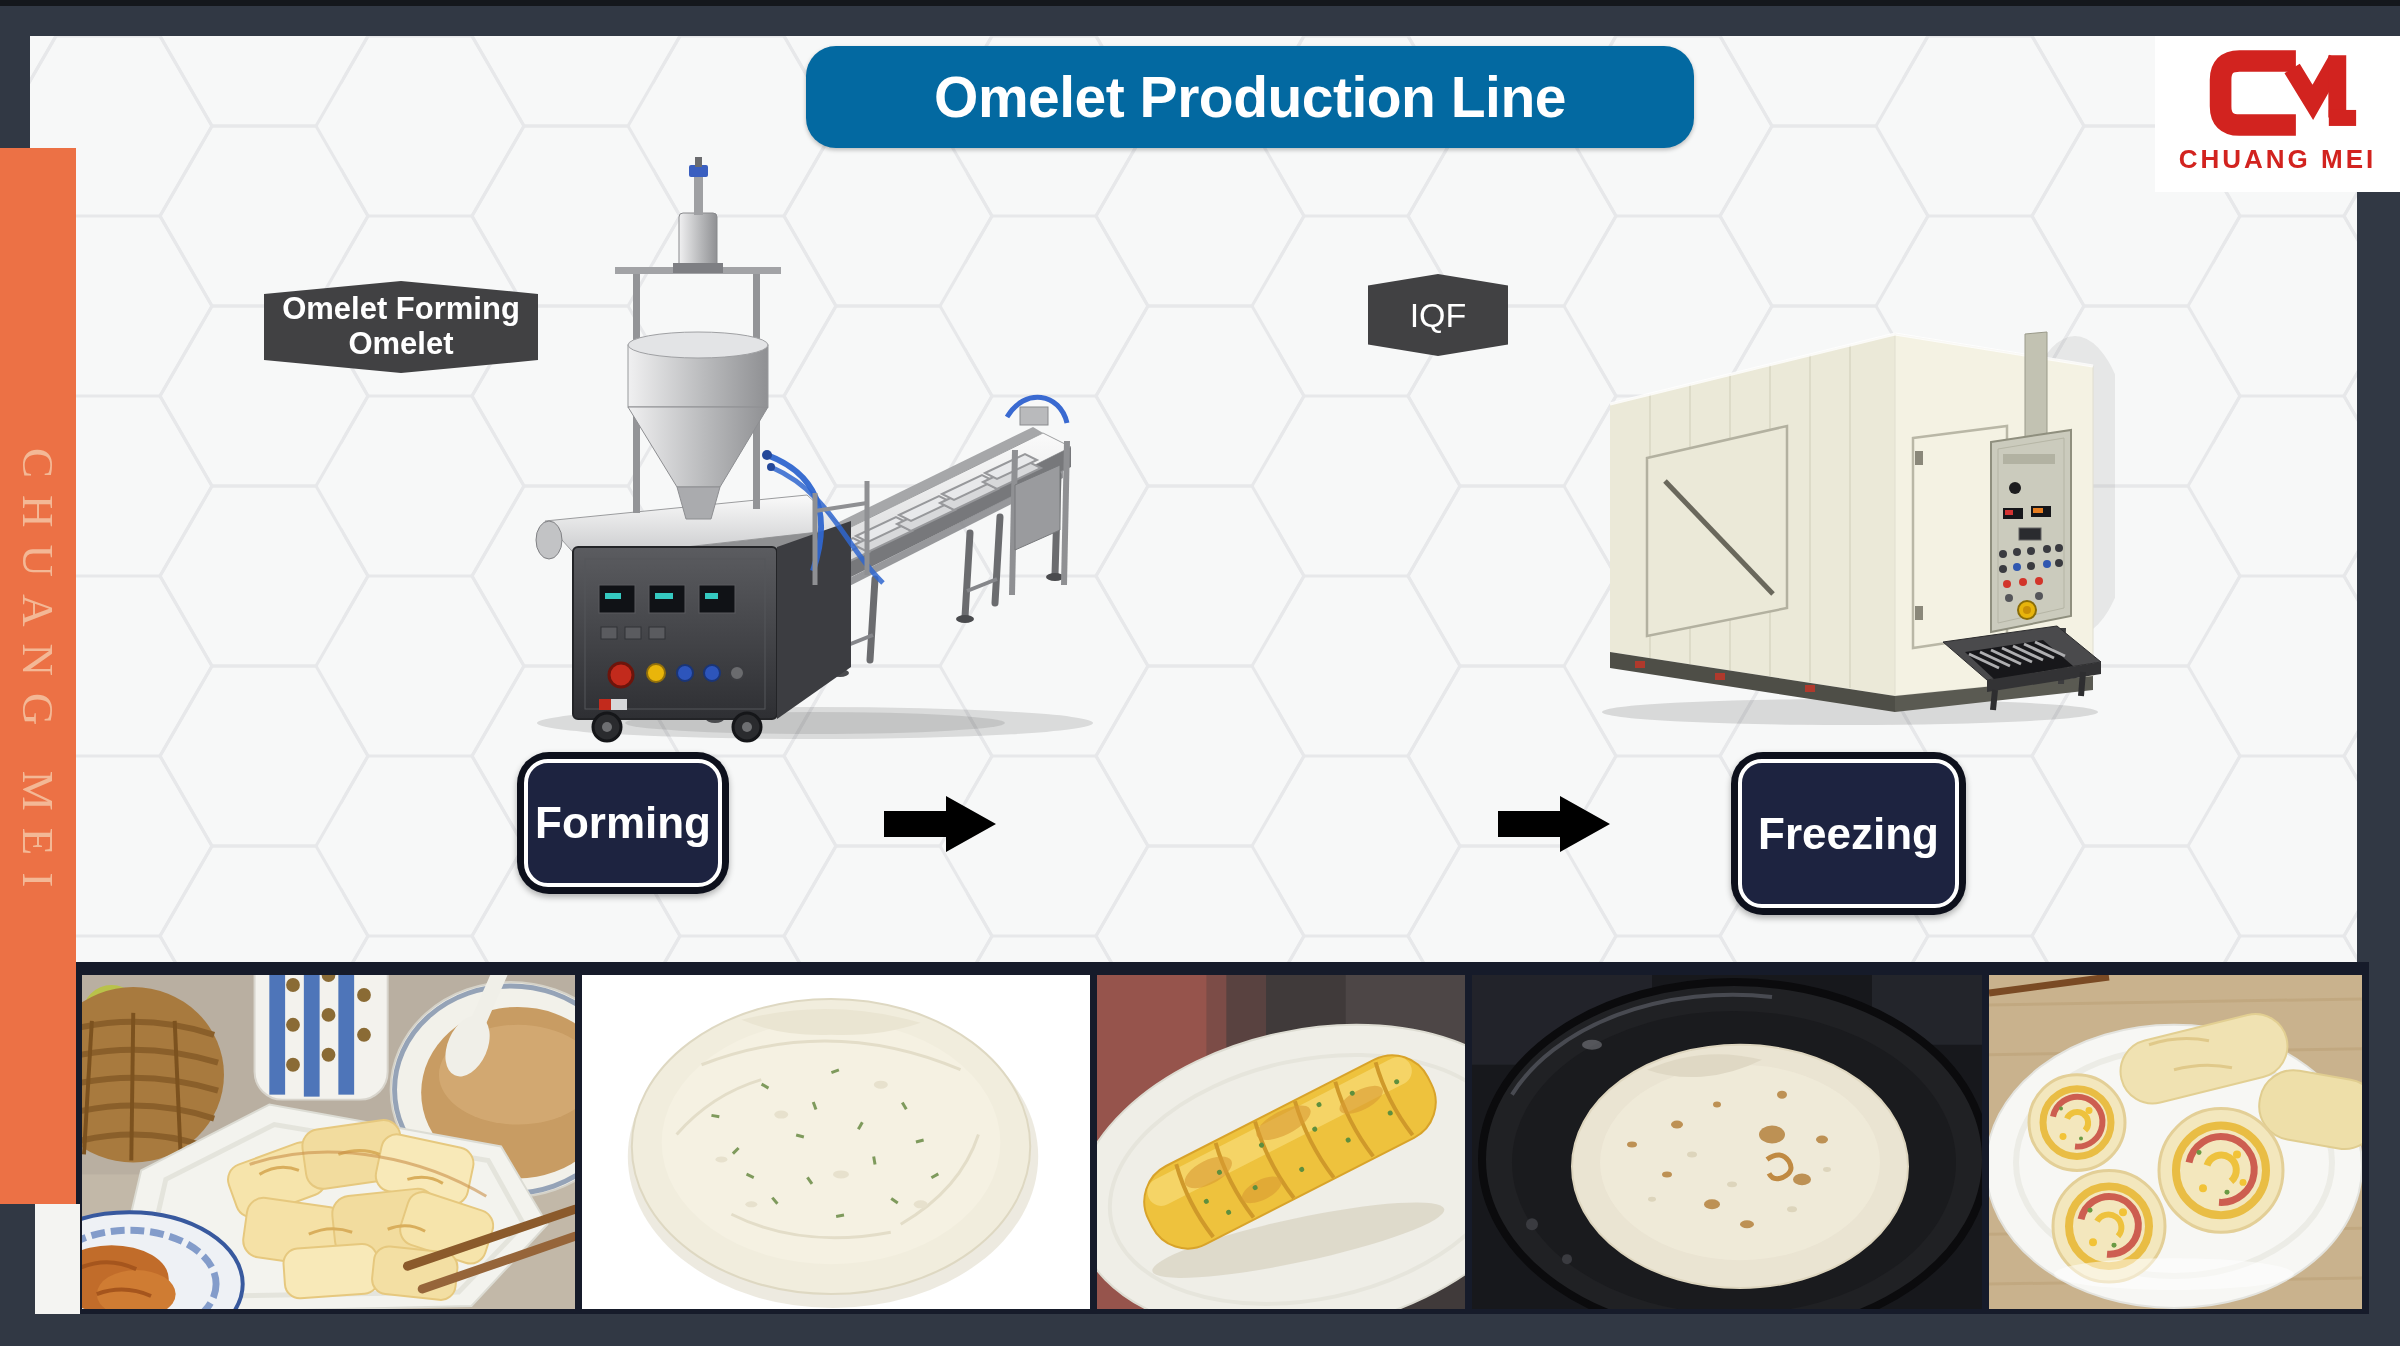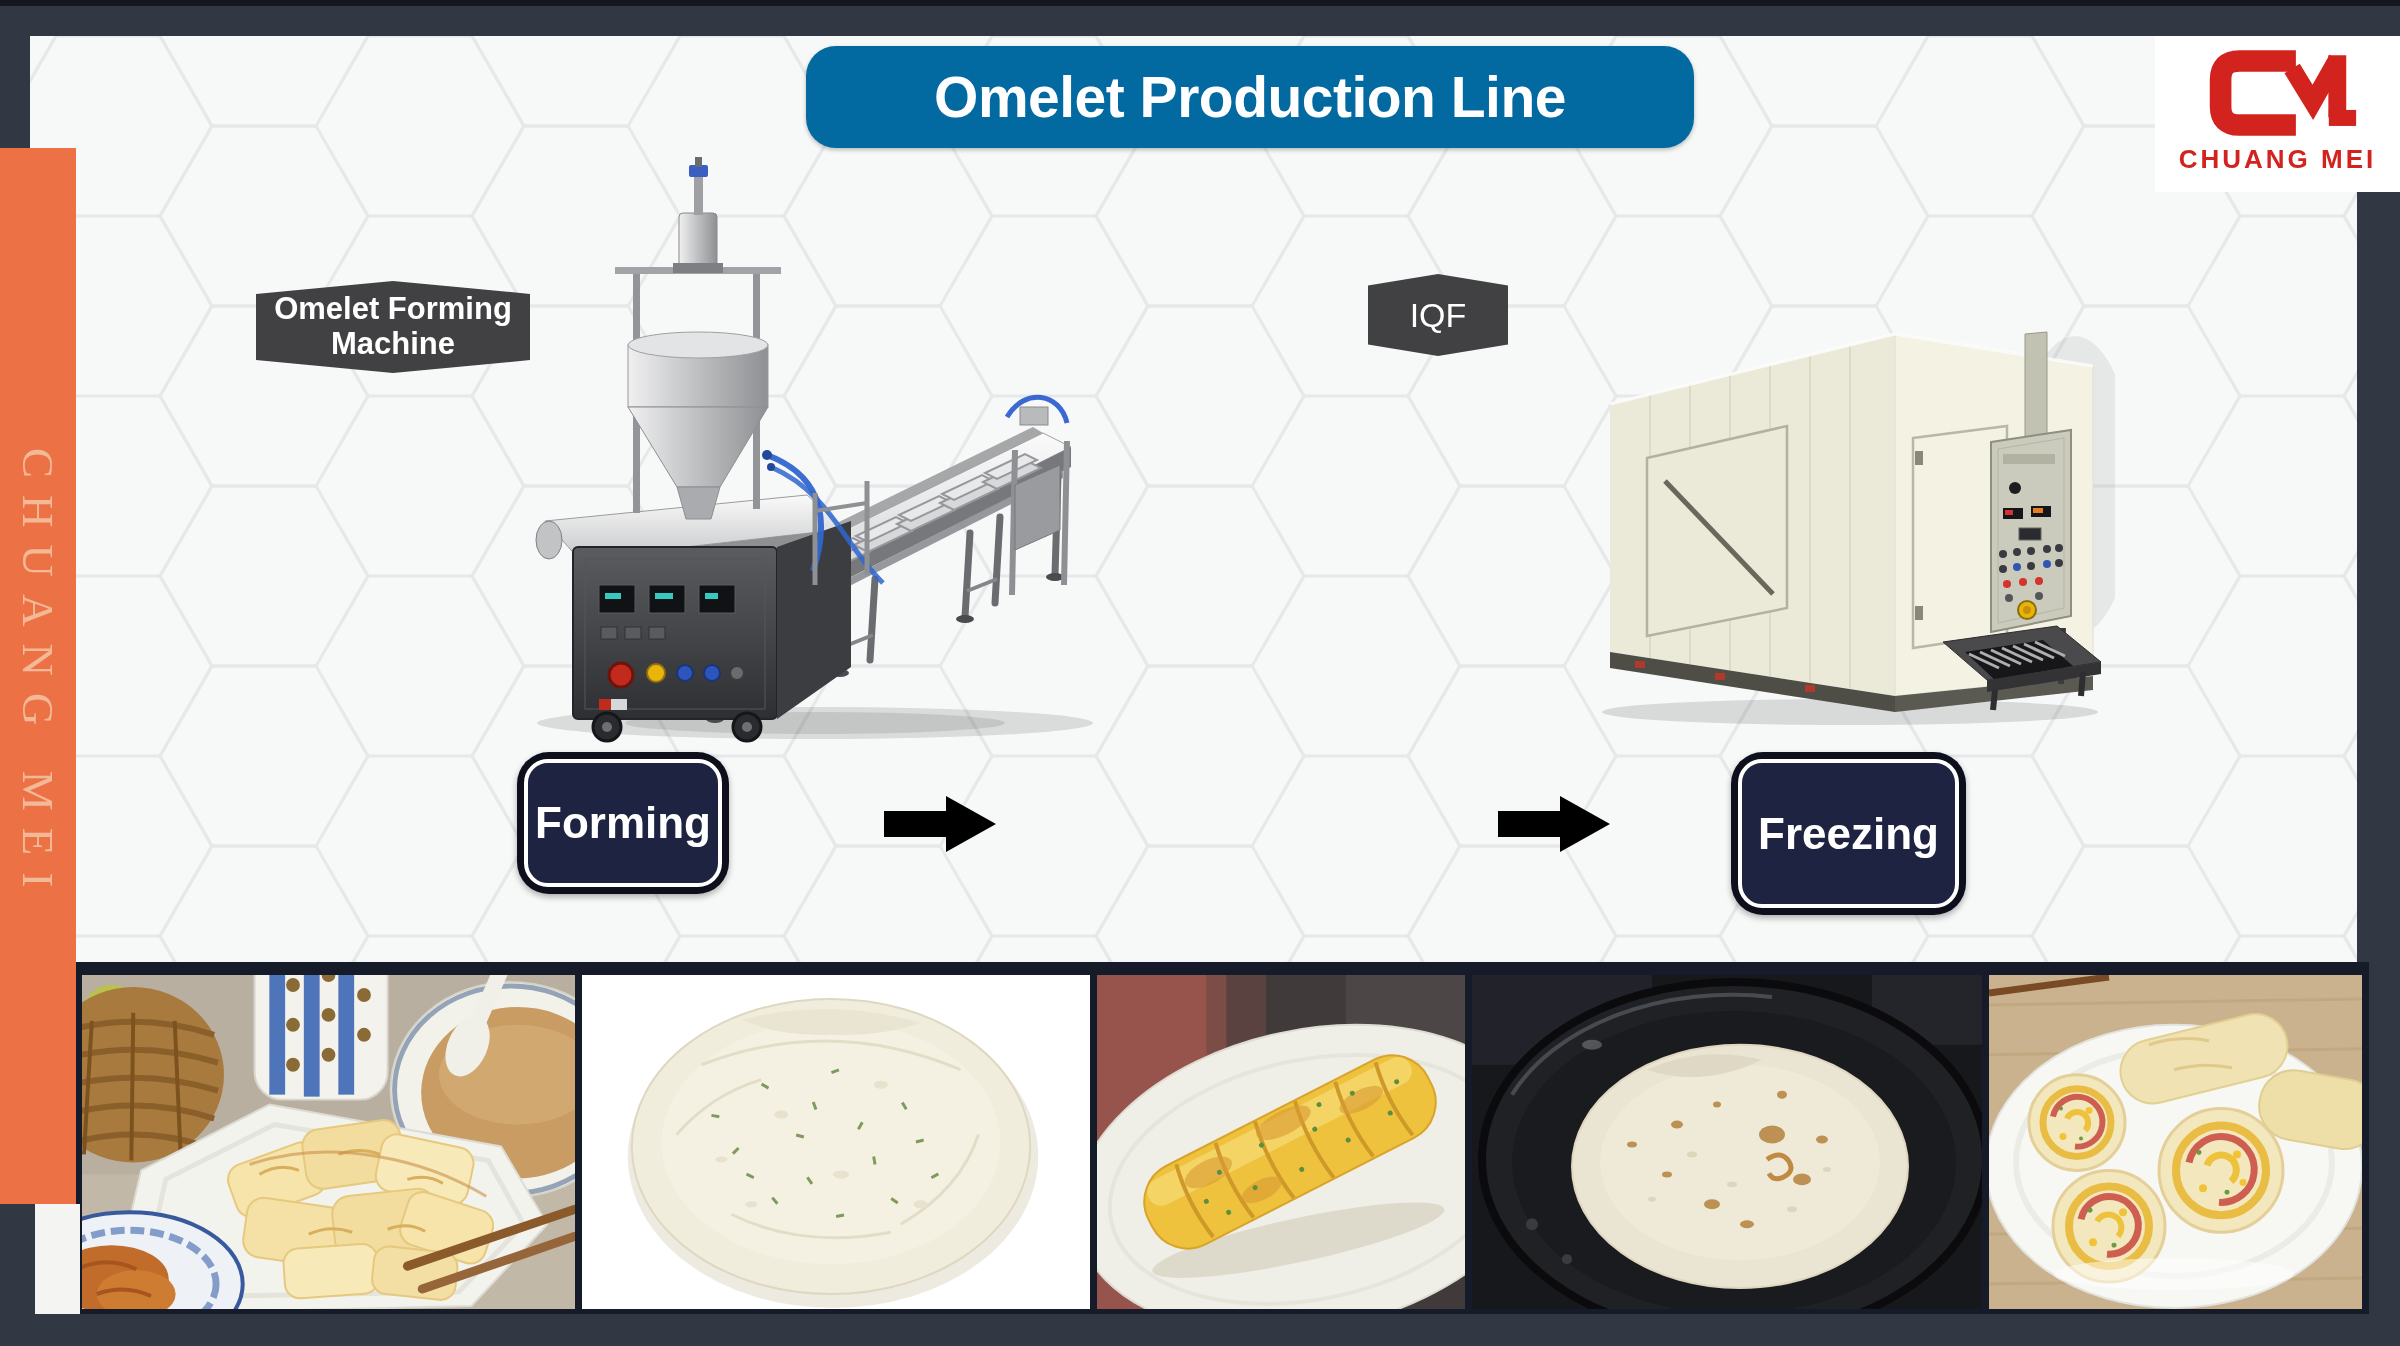--- a/index.html
+++ b/index.html
@@ -29,21 +29,21 @@
   #white-notch{left:35px;top:1204px;width:45px;height:110px;background:#f4f4f2;z-index:5;}
   
   #title-pill{left:806px;top:46px;width:888px;height:102px;background:#0369a1;
     border-radius:30px;display:flex;align-items:center;justify-content:center;z-index:3;
     box-shadow:0 2px 4px rgba(0,0,0,.25);}
   #title-pill span{color:#ffffff;font-size:57px;font-weight:700;letter-spacing:-0.5px;}
   
   .badge{background:#414143;color:#fff;display:flex;flex-direction:column;
     align-items:center;justify-content:center;z-index:3;
     clip-path:polygon(0 14%,50% 0,100% 14%,100% 86%,50% 100%,0 86%);}
-  #badge-forming{left:256px;top:281px;width:274px;height:92px;}
+  #badge-forming{left:264px;top:281px;width:274px;height:92px;}
   #badge-forming div{font-size:31px;font-weight:700;line-height:1.12;}
   #badge-iqf{left:1368px;top:274px;width:140px;height:82px;}
   #badge-iqf div{font-size:34px;font-weight:400;}
   
   #machine1{left:515px;top:155px;width:585px;height:600px;z-index:2;}
   #machine2{left:1595px;top:276px;width:520px;height:452px;z-index:2;}
   
   .step-btn{background:#0d101c;border-radius:32px;z-index:3;
     box-shadow:0 3px 6px rgba(0,0,0,.3);}
   .step-inner{position:absolute;inset:7px;border:4px solid #ffffff;border-radius:24px;
@@ -105,21 +105,21 @@
     <div id="ribbon-text">CHUANG MEI</div>
   </div>
   <div class="abs" id="white-notch"></div>
 
   <div class="abs" id="title-pill">
     <span>Omelet Production Line</span>
   </div>
 
   <div class="abs badge" id="badge-forming">
     <div>Omelet Forming</div>
-    <div>Machine</div>
+    <div>Omelet</div>
   </div>
   <div class="abs badge" id="badge-iqf">
     <div>IQF</div>
   </div>
 
   <svg class="abs" id="machine1" viewBox="0 0 585 600">
     <defs>
       <linearGradient id="m1steel" x1="0" y1="0" x2="1" y2="0">
         <stop offset="0" stop-color="#f0f0f1"></stop>
           <stop offset="0.55" stop-color="#b9babc"></stop>

